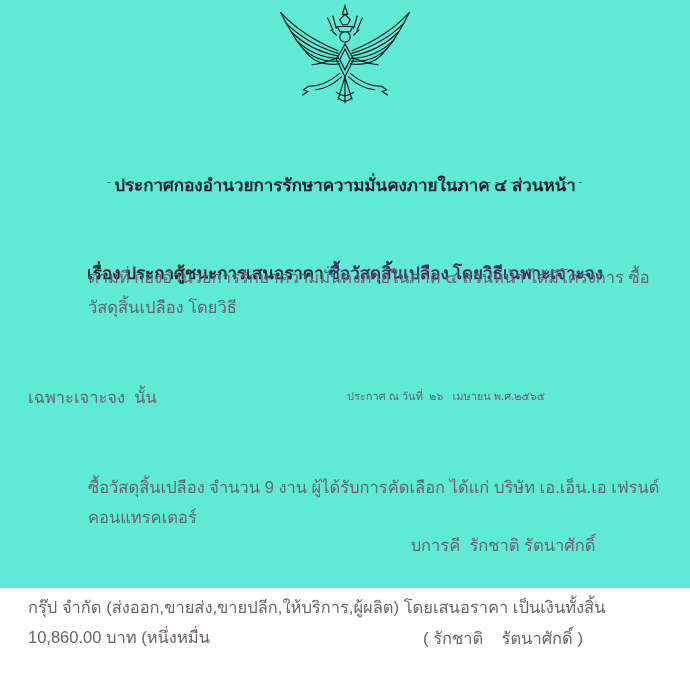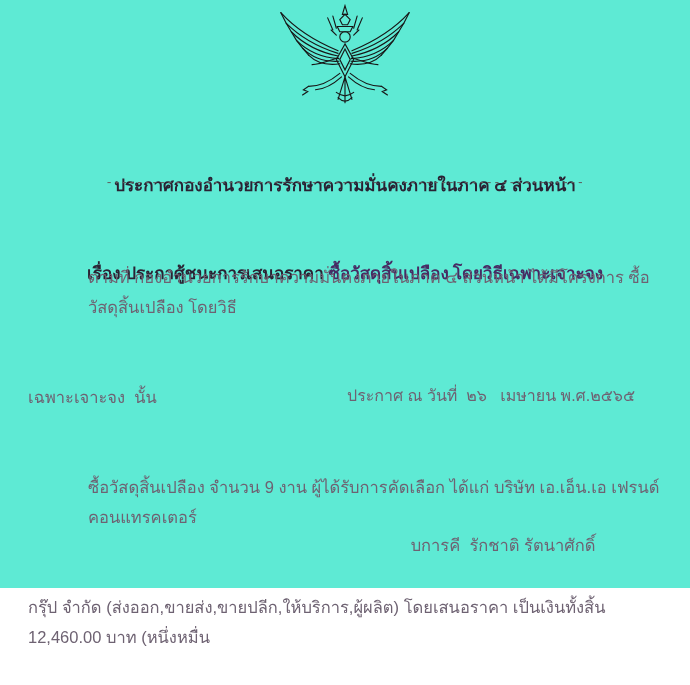--- a/index.html
+++ b/index.html
@@ -43,21 +43,21 @@
     font-size: 16.5px;
     line-height: 30px;
     color: #6e6272;
     white-space: pre-wrap;
   }
   .line { min-height: 30px; }
   .indent { padding-left: 60px; }
   .date-line {
     position: absolute;
     top: 381px; left: 347px;
-    font-size: 16px;
+    font-size: 11px;
     line-height: 30px;
     color: #6e6272;
     white-space: pre-wrap;
   }
   .signature-block {
     position: absolute;
     top: 468px; left: 337px;
     width: 332px;
     text-align: center;
     font-size: 16.5px;
@@ -119,26 +119,27 @@
     <div class="line">ประกาศกองอำนวยการรักษาความมั่นคงภายในภาค ๔ ส่วนหน้า</div>
     <div class="line"><span>เรื่อง ประกาศู้ชนะการเสนอราคา </span><span class="title-highlight">ซื้อวัสดุสิ้นเปลือง โดยวิธีเฉพาะเจาะจง</span></div>
   </div>
 
   <div class="divider">---------------------------------------------------------------</div>
 
   <div class="body-text">
     <div class="line indent">ตามที่ กองอำนวยการรักษาความมั่นคงภายในภาค ๔ ส่วนหน้า ได้มีโครงการ ซื้อวัสดุสิ้นเปลือง โดยวิธี</div>
     <div class="line">เฉพาะเจาะจง  นั้น</div>
     <div class="line indent">ซื้อวัสดุสิ้นเปลือง จำนวน 9 งาน ผู้ได้รับการคัดเลือก ได้แก่ บริษัท เอ.เอ็น.เอ เฟรนด์ คอนแทรคเตอร์</div>
-    <div class="line">กรุ๊ป จำกัด (ส่งออก,ขายส่ง,ขายปลีก,ให้บริการ,ผู้ผลิต) โดยเสนอราคา เป็นเงินทั้งสิ้น 12,460.00 บาท (หนึ่งหมื่น</div>
+    <div class="line">กรุ๊ป จำกัด (ส่งออก,ขายส่ง,ขายปลีก,ให้บริการ,ผู้ผลิต) โดยเสนอราคา เป็นเงินทั้งสิ้น 10,860.00 บาท (หนึ่งหมื่น</div>
     
   </div>
 
   <div class="date-line">ประกาศ ณ วันที่  ๒๖   เมษายน พ.ศ.๒๕๖๕</div>
 
   <div class="signature-block">
     <div class="line">บการคี  รักชาติ รัตนาศักดิ์</div>
+    <div class="line">( รักชาติ    รัตนาศักดิ์ )</div>
     
     
     
   </div>
 
 </div>
 
 </body></html>

